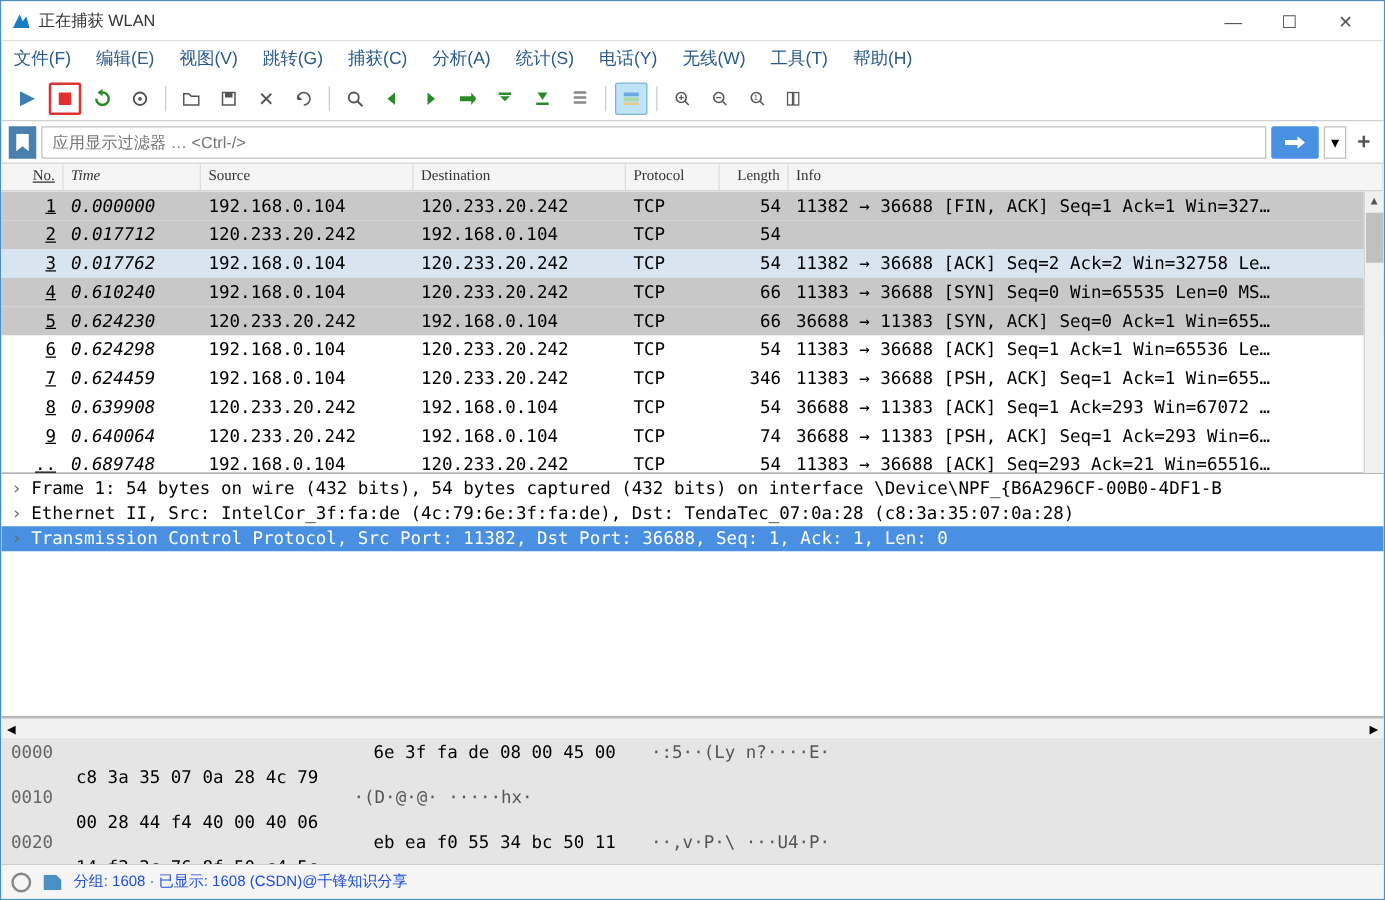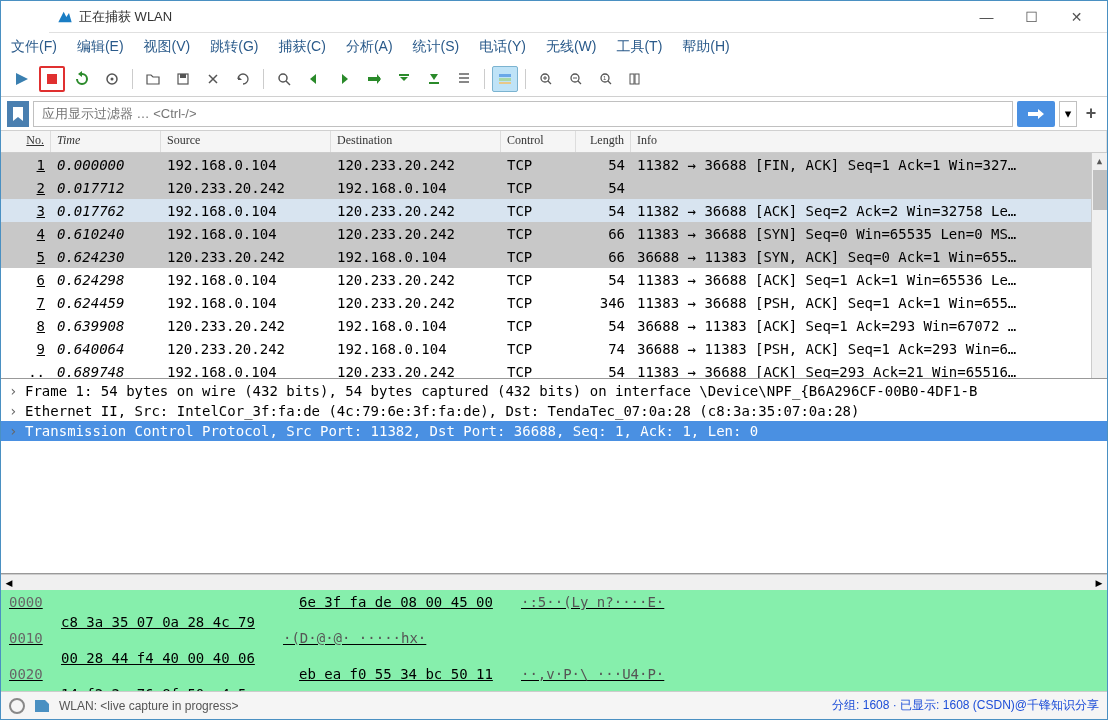--- a/index.html
+++ b/index.html
@@ -1,17 +1,17 @@
 <!DOCTYPE html>
 <html><head>
 <meta charset="utf-8">
 <style>
 * { margin: 0; padding: 0; box-sizing: border-box; }
 body { font-family: "Microsoft YaHei", Arial, sans-serif; font-size: 13px; background: #fff; width: 1108px; height: 720px; overflow: hidden; display: flex; flex-direction: column; border: 1px solid #4a90c2; }
-.titlebar { height: 32px; background: #fff; display: flex; align-items: center; padding: 0 8px; border-bottom: 1px solid #e0e0e0; margin-left: 48px; }
+.titlebar { height: 32px; background: #fff; display: flex; align-items: center; padding: 0 8px; border-bottom: 1px solid #e0e0e0; }
 .titlebar .app-icon { width: 16px; height: 16px; margin-right: 6px; }
 .titlebar .title { flex: 1; font-size: 13px; color: #333; }
 .win-controls { display: flex; gap: 0; }
 .win-btn { width: 45px; height: 30px; display: flex; align-items: center; justify-content: center; cursor: pointer; color: #555; font-size: 14px; }
 .menubar { height: 28px; display: flex; align-items: center; padding: 0 10px; gap: 20px; color: #2a5a8a; font-size: 14px; }
 .menubar span { cursor: pointer; }
 .toolbar { height: 36px; display: flex; align-items: center; padding: 0 8px; gap: 4px; border-bottom: 1px solid #d0d0d0; }
 .tool-btn { width: 26px; height: 26px; display: flex; align-items: center; justify-content: center; cursor: pointer; border-radius: 2px; }
 .tool-btn.stop-red { border: 2px solid #e03030; }
 .tool-btn svg { width: 16px; height: 16px; }
@@ -40,21 +40,21 @@
 .scrollbar-v { position: absolute; right: 0; top: 22px; bottom: 0; width: 16px; background: #f0f0f0; border-left: 1px solid #ccc; }
 .scroll-thumb-v { width: 14px; height: 40px; background: #c0c0c0; margin: 1px; }
 .scroll-arrow { height: 16px; display: flex; align-items: center; justify-content: center; font-size: 9px; color: #555; cursor: pointer; }
 .details-pane { height: 195px; overflow: auto; border-bottom: 1px solid #999; font-family: Consolas, monospace; font-size: 14px; padding: 2px 0; position: relative; }
 .detail-line { padding: 2px 6px 2px 24px; position: relative; white-space: nowrap; }
 .detail-line::before { content: "›"; position: absolute; left: 8px; top: 2px; color: #666; font-size: 14px; }
 .detail-line.sel { background: #4a90e2; color: #fff; }
 .hscroll { height: 16px; background: #f0f0f0; border-top: 1px solid #ccc; display: flex; }
 .hscroll .harrow { width: 16px; display: flex; align-items: center; justify-content: center; font-size: 9px; cursor: pointer; }
 .hscroll .htrack { flex: 1; }
-.bytes-pane { flex: 1; overflow: auto; font-family: Consolas, monospace; font-size: 14px; padding: 4px 8px; background: #86efac; position: relative; text-decoration: underline; }
+.bytes-pane { flex: 1; overflow: auto; font-family: Consolas, monospace; font-size: 14px; padding: 4px 8px; background: #e5e5e5; position: relative; }
 .byte-line { display: flex; gap: 12px; white-space: pre; }
 .byte-offset { color: #666; width: 40px; }
 .byte-hex1 { width: 210px; margin-top: 20px; }
 .byte-hex2 { width: 210px; margin-left: 16px; }
 .byte-ascii { color: #555; }
 .statusbar { height: 28px; border-top: 1px solid #ccc; display: flex; align-items: center; padding: 0 8px; font-size: 12px; background: #f5f5f5; }
 .status-icon { width: 16px; height: 16px; border-radius: 50%; border: 2px solid #888; margin-right: 8px; }
 .status-text { flex: 1; color: #555; }
 .status-right { color: #1d4ed8; }
 </style>
@@ -228,21 +228,21 @@
   <div class="filter-dd">▾</div>
   <div class="filter-plus">+</div>
 </div>
 
 <div class="packet-list">
   <div class="pl-header">
     <div class="col col-no">No.</div>
     <div class="col col-time">Time</div>
     <div class="col col-src">Source</div>
     <div class="col col-dst">Destination</div>
-    <div class="col col-proto">Control</div>
+    <div class="col col-proto">Protocol</div>
     <div class="col col-len">Length</div>
     <div class="col col-info">Info</div>
   </div>
   <div id="packet-rows">
       <div class="pl-row gray">
         <div class="col col-no">1</div>
         <div class="col col-time">0.000000</div>
         <div class="col col-src">192.168.0.104</div>
         <div class="col col-dst">120.233.20.242</div>
         <div class="col col-proto">TCP</div>
@@ -356,15 +356,14 @@
       <div class="byte-line"><span class="byte-offset">0020</span><span class="byte-hex1">14 f2 2c 76 8f 50 c4 5c</span><span class="byte-hex2">eb ea f0 55 34 bc 50 11</span><span class="byte-ascii">··,v·P·\ ···U4·P·</span></div>
       <div class="byte-line"><span class="byte-offset">0030</span><span class="byte-hex1">7f f6 4f 03 00 00</span><span class="byte-hex2"></span><span class="byte-ascii">··O···</span></div>
     </div>
 </div>
 
 <div class="statusbar">
   <div class="status-icon"></div>
   <svg width="18" height="16" style="margin-right:8px">
       <path fill="#4a90c2" d="M2 2 L12 2 L16 6 L16 14 L2 14 Z"></path>
     </svg>
-  <div class="status-text">WLAN: &lt;live capture in progress&gt;</div>
   <div class="status-right">分组: 1608 · 已显示: 1608 (CSDN)@千锋知识分享</div>
 </div>
 
 </body></html>

